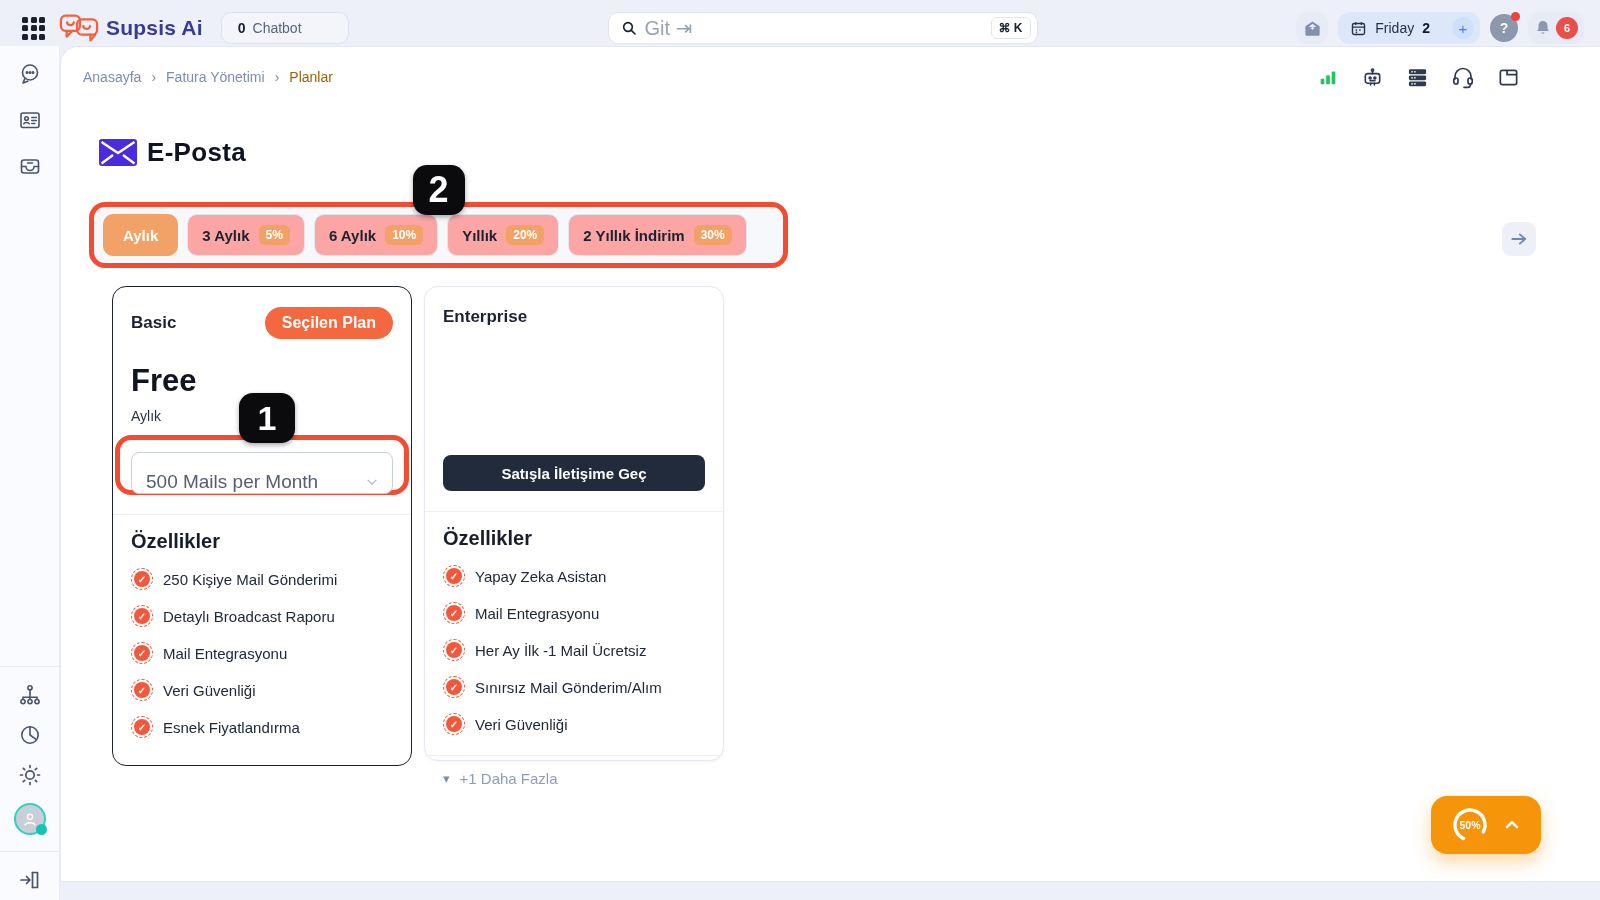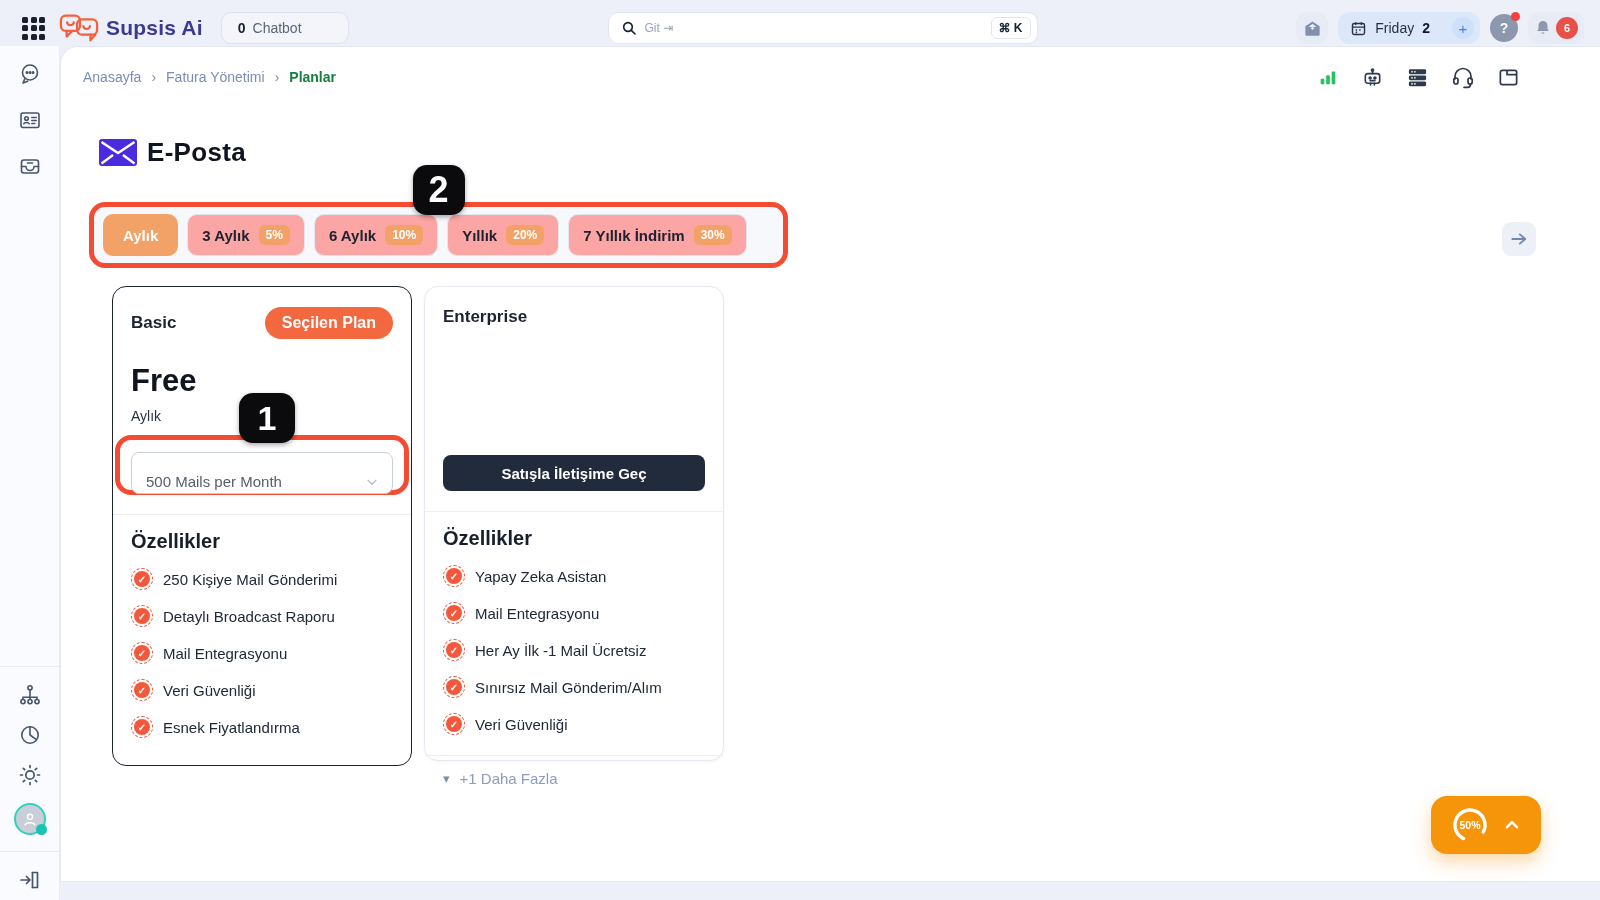--- a/index.html
+++ b/index.html
@@ -16,21 +16,21 @@
   
   .header{position:absolute; top:0; left:0; width:1600px; height:56px; display:flex; align-items:center; padding:0 16px;}
   .grid-icon{display:grid; grid-template-columns:repeat(3,6px); grid-gap:2.5px; margin:0 14px 0 6px; cursor:pointer;}
   .grid-icon i{width:6px;height:6px;background:#1a1f2b;border-radius:1.5px;}
   .logo{display:flex;align-items:center;gap:7px; margin-right:18px;}
   .logo-text{font-size:21px;font-weight:700;color:var(--indigo);letter-spacing:.2px;}
   .chatbot-pill{height:32px;border:1px solid #dde1ec;border-radius:10px;display:flex;align-items:center;gap:7px;padding:0 16px;min-width:128px;background:rgba(255,255,255,.35);}
   .chatbot-pill b{font-size:14px;color:#1a2030;}
   .chatbot-pill span{font-size:14px;color:#5b6578;}
   .search-box{height:32px;width:430px;background:#fff;border:1px solid #e1e5f0;border-radius:10px;display:flex;align-items:center;padding:0 6px 0 12px;margin:0 auto;}
-  .search-box input{border:none;outline:none;flex:1;font-size:12px;color:#333;background:transparent;margin-left:8px;font-family:inherit;}
+  .search-box input{border:none;outline:none;flex:1;font-size:20px;color:#333;background:transparent;margin-left:8px;font-family:inherit;}
   .search-box input::placeholder{color:#9aa3b5;}
   .kbd{border:1px solid #e1e5f0;border-radius:6px;background:#fff;font-size:12px;font-weight:700;color:#1a2030;padding:3px 7px;}
   .hdr-right{display:flex;align-items:center;gap:10px;}
   .icon-sq{width:32px;height:32px;border-radius:10px;background:#e7ebf5;display:flex;align-items:center;justify-content:center;cursor:pointer;}
   .cal-pill{height:32px;background:#dce8fa;border-radius:12px;display:flex;align-items:center;gap:8px;padding:0 6px 0 12px;cursor:pointer;}
   .cal-pill .day{font-size:14px;color:#24304a;}
   .cal-pill .num{font-size:14px;font-weight:700;color:#10182b;}
   .plus-circle{width:22px;height:22px;border-radius:50%;background:#cfe0fb;color:#3f7ff0;font-size:15px;display:flex;align-items:center;justify-content:center;margin-left:14px;}
   .help-circle{width:28px;height:28px;border-radius:50%;background:#8d97ad;color:#fff;font-weight:700;font-size:14px;display:flex;align-items:center;justify-content:center;position:relative;cursor:pointer;}
   .help-dot{position:absolute;top:-2px;right:-2px;width:9px;height:9px;border-radius:50%;background:#f43f3f;}
@@ -43,21 +43,21 @@
   .side-div{width:100%;height:1px;background:#e6e9f1;}
   .side-ic{cursor:pointer;display:flex;align-items:center;justify-content:center;}
   .avatar{width:32px;height:32px;border-radius:50%;background:#c9ced8;border:2px solid #2fd1c0;position:relative;display:flex;align-items:center;justify-content:center;cursor:pointer;}
   .avatar .dot{position:absolute;right:-3px;bottom:-2px;width:11px;height:11px;border-radius:50%;background:#17c3b2;}
   
   .panel{position:absolute;left:60px;top:46px;right:0;bottom:18px;background:#fff;border:1px solid #e3e7f1;border-right:none;border-top-left-radius:18px;}
   .crumb-row{display:flex;align-items:center;padding:18px 80px 0 22px;}
   .crumbs{display:flex;align-items:center;gap:10px;font-size:14px;}
   .crumb-link{color:#7c8db5;cursor:pointer;}
   .crumb-sep{color:#7c8db5;}
-  .crumb-cur{color:#15803d;font-weight:700;}
+  .crumb-cur{color:#a16207;font-weight:400;}
   .crumb-icons{margin-left:auto;display:flex;align-items:center;gap:22px;}
   .page-title{display:flex;align-items:center;gap:10px;margin:48px 0 0 38px;}
   .page-title h1{font-size:26px;font-weight:800;color:#0e1420;letter-spacing:.3px;}
   
   .tabs-wrap{position:absolute;left:28px;top:155px;width:699px;height:66px;border:5px solid var(--ann-red);border-radius:16px;background:#f7f8fc;display:flex;align-items:center;gap:9px;padding:0 9px;}
   .tab{height:42px;border-radius:10px;display:flex;align-items:center;font-size:15px;font-weight:700;cursor:pointer;}
   .tab.sel{background:var(--tab-orange);color:#fff;padding:0 20px;}
   .tab.unsel{background:#fca5a5;border:1px solid #e4e7ef;color:#1c2230;padding:0 14px;}
   .pct{background:var(--tab-orange);color:#fff;font-size:12px;font-weight:700;border-radius:6px;padding:3px 7px;margin-left:9px;}
   .step-badge{position:absolute;background:#0b0b0e;color:#fff;border-radius:14px;display:flex;align-items:center;justify-content:center;font-weight:700;z-index:6;box-shadow:0 2px 5px rgba(0,0,0,.35);}
@@ -65,21 +65,21 @@
   .arrow-btn{position:absolute;right:64px;top:175px;width:34px;height:34px;border-radius:9px;background:#edf0f7;display:flex;align-items:center;justify-content:center;cursor:pointer;}
   
   .card{position:absolute;width:300px;background:#fff;border-radius:14px;padding:16px 18px;}
   .card.basic{left:51px;top:239px;height:480px;border:1.6px solid #1b2230;}
   .card.enterprise{left:363px;top:239px;height:475px;border:1px solid #e6e9f1;box-shadow:0 1px 3px rgba(20,30,60,.05);}
   .plan-head{display:flex;justify-content:space-between;align-items:center;margin-top:4px;}
   .plan-name{font-size:17px;font-weight:600;color:#1c2230;}
   .selected-badge{background:var(--coral);color:#fff;font-size:16px;font-weight:600;padding:7px 17px;border-radius:17px;}
   .price{font-size:31px;font-weight:700;color:#10151f;margin-top:24px;}
   .period{font-size:14px;color:#2a3140;margin-top:9px;}
-  .dropdown{margin-top:28px;height:42px;border:1px solid #c9cedb;border-radius:8px;display:flex;align-items:center;justify-content:space-between;padding:17px 12px 0 14px;color:#555e6e;font-size:15px;cursor:pointer;background:#fff;position:relative;z-index:5;}
+  .dropdown{margin-top:28px;height:42px;border:1px solid #c9cedb;border-radius:8px;display:flex;align-items:center;justify-content:space-between;padding:17px 12px 0 14px;color:#555e6e;font-size:19px;cursor:pointer;background:#fff;position:relative;z-index:5;}
   .btn-dark{margin-top:9px;height:36px;width:100%;background:var(--dark);border:none;border-radius:8px;color:#fff;font-weight:700;font-size:15px;display:flex;align-items:center;justify-content:center;cursor:pointer;font-family:inherit;}
   .cta{margin-top:128px;}
   .card-div{height:1px;background:#edeff5;margin:20px -18px 0;}
   .feat-title{font-size:20px;font-weight:700;color:#181e2a;margin-top:15px;}
   .feature{display:flex;align-items:center;gap:10px;margin-top:15px;font-size:15px;color:#20293a;}
   .check{width:22px;height:22px;min-width:22px;border:1.5px dashed var(--check-red);border-radius:50%;display:flex;align-items:center;justify-content:center;}
   .check i{width:16px;height:16px;border-radius:50%;background:var(--check-red);color:#fff;font-style:normal;font-size:10px;font-weight:700;display:flex;align-items:center;justify-content:center;}
   .more-row{display:flex;align-items:center;gap:10px;margin-top:14px;color:#8b9cc0;font-size:15px;cursor:pointer;}
   .more-row .tri{color:#7d8db0;font-size:13px;}
   .ann-rect{position:absolute;left:2px;right:2px;top:148px;height:60px;border:5px solid var(--ann-red);border-radius:16px;pointer-events:none;z-index:4;}
@@ -317,21 +317,21 @@
     </div>
     <div class="tab unsel">
       <span>6 Aylık</span>
       <span class="pct">10%</span>
     </div>
     <div class="tab unsel">
       <span>Yıllık</span>
       <span class="pct">20%</span>
     </div>
     <div class="tab unsel">
-      <span>7 Yıllık İndirim</span>
+      <span>2 Yıllık İndirim</span>
       <span class="pct">30%</span>
     </div>
   </div>
 
   <div class="arrow-btn">
     <span>
       <svg width="20" height="20" viewBox="0 0 24 24" fill="none" stroke="#7387ab" stroke-width="2.2" stroke-linecap="round" stroke-linejoin="round">
         <path d="M4 12h15M13 6.5L19.5 12 13 17.5"></path>
       </svg>
     </span>

